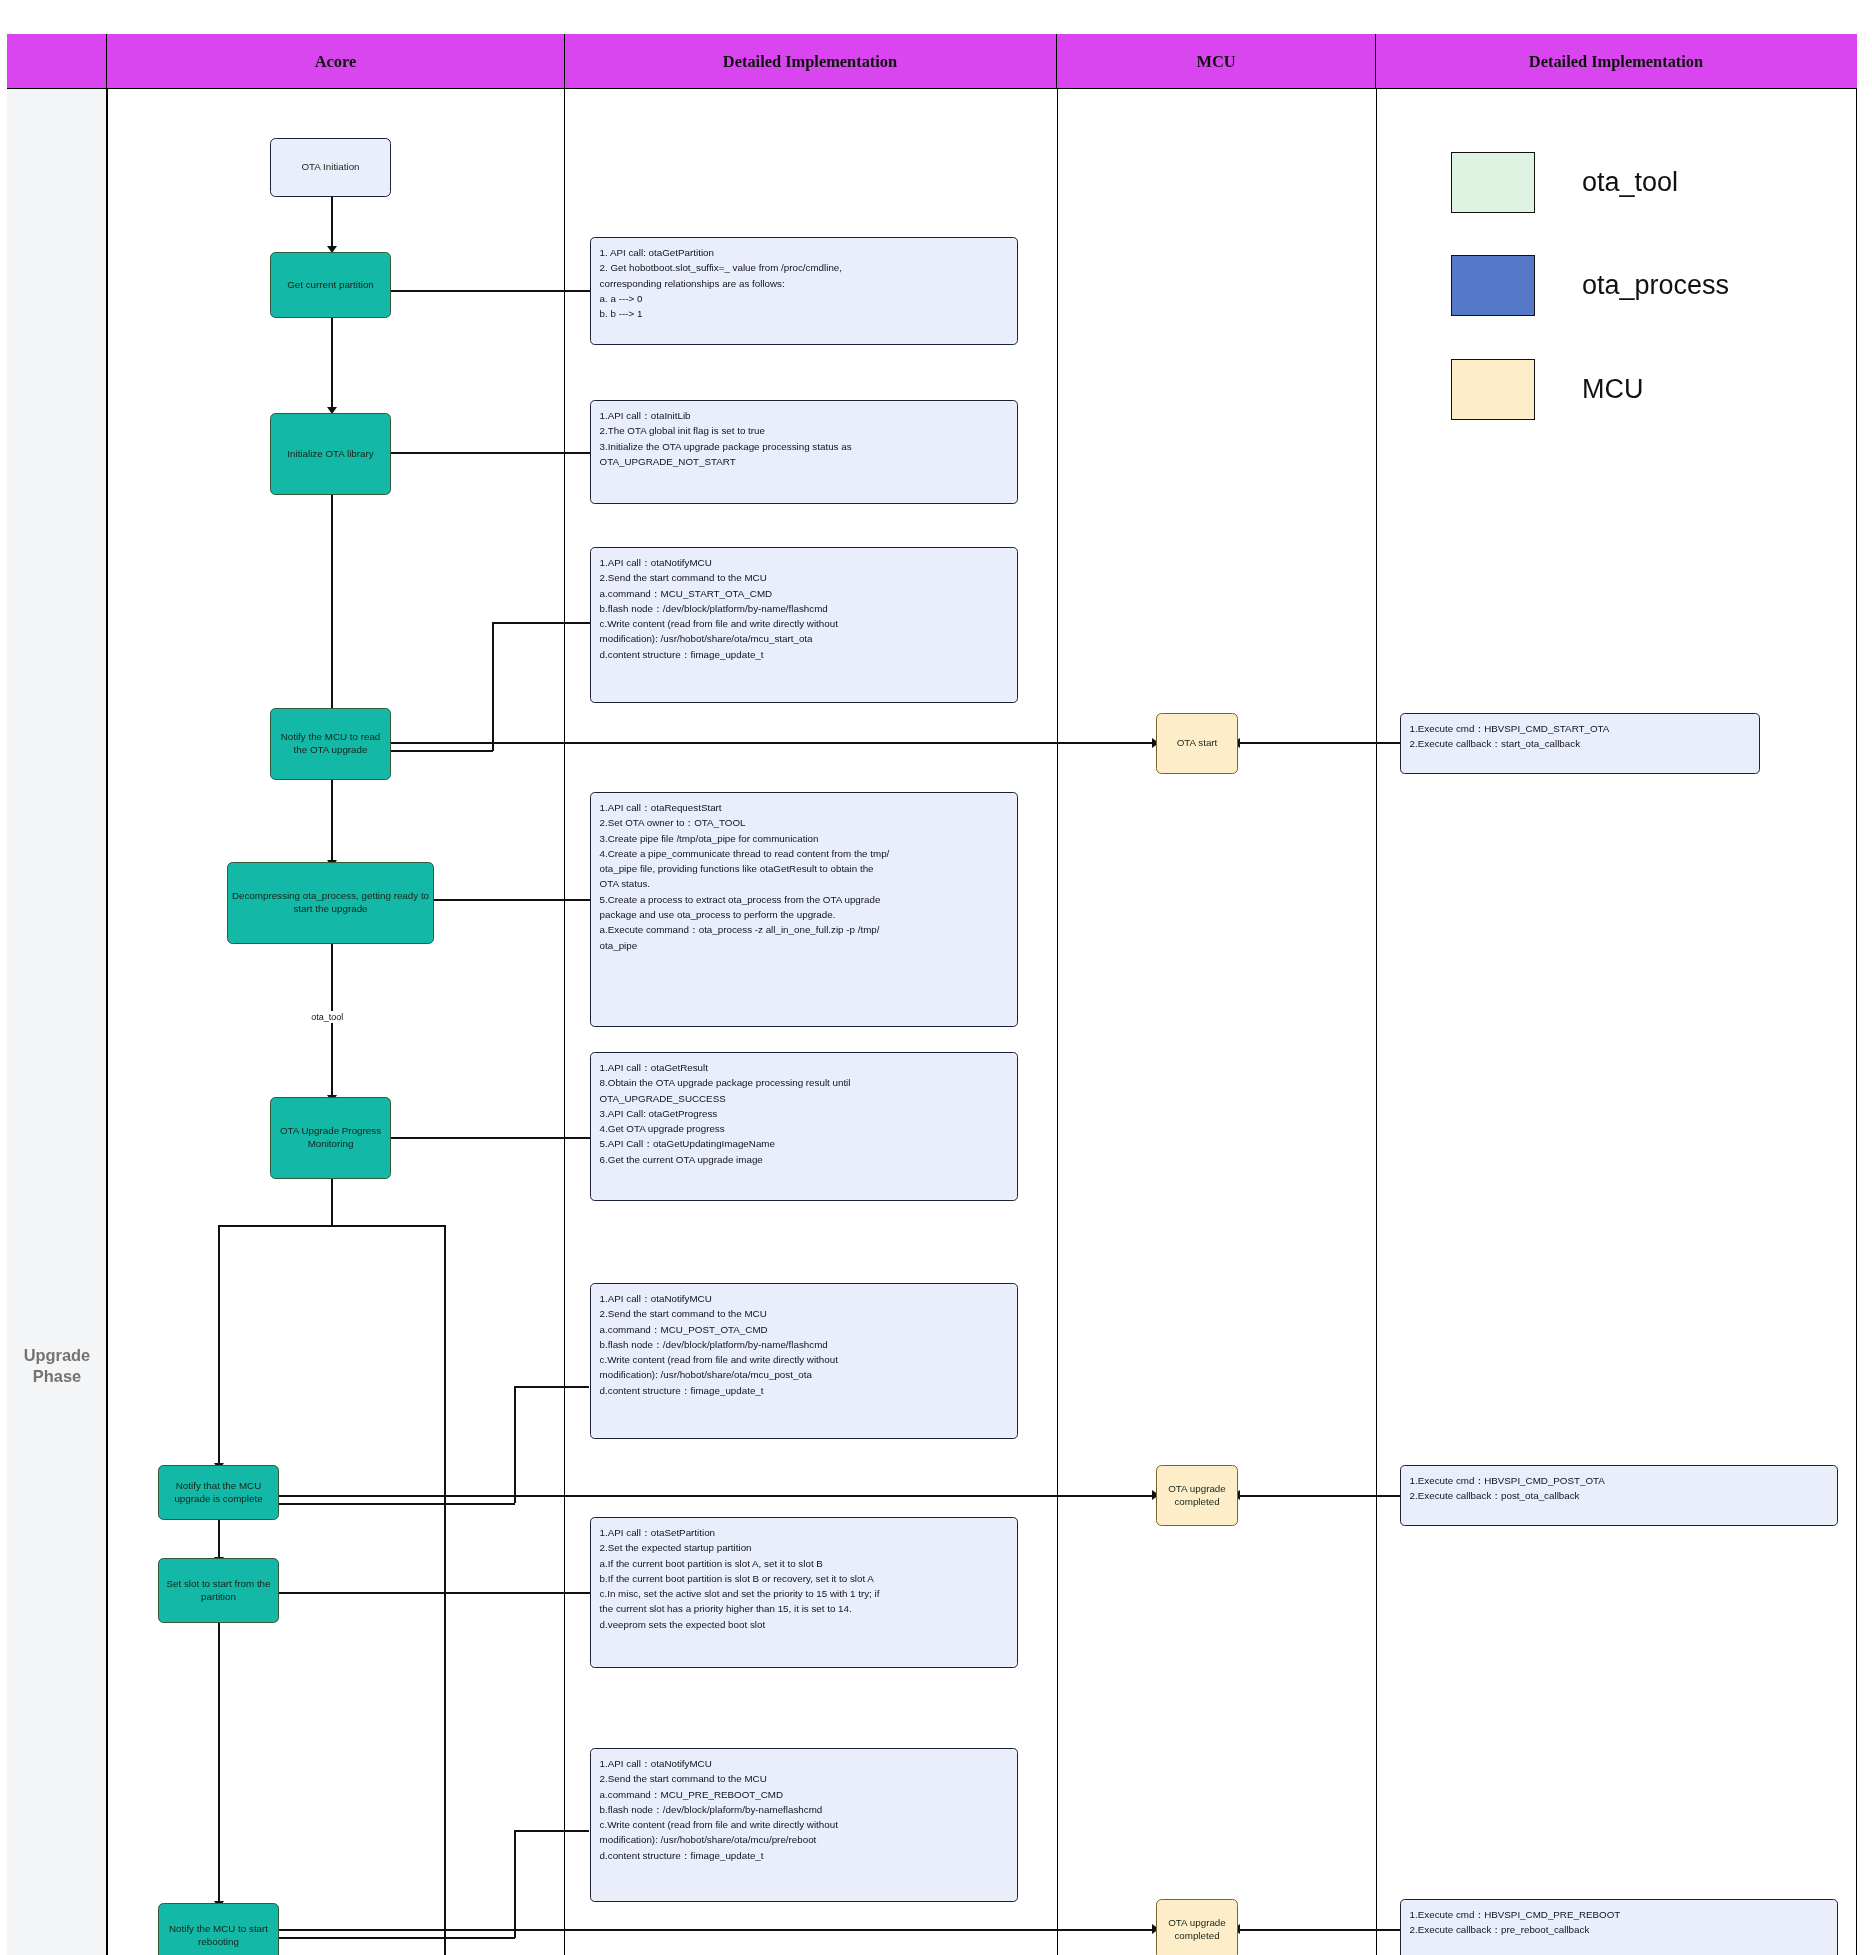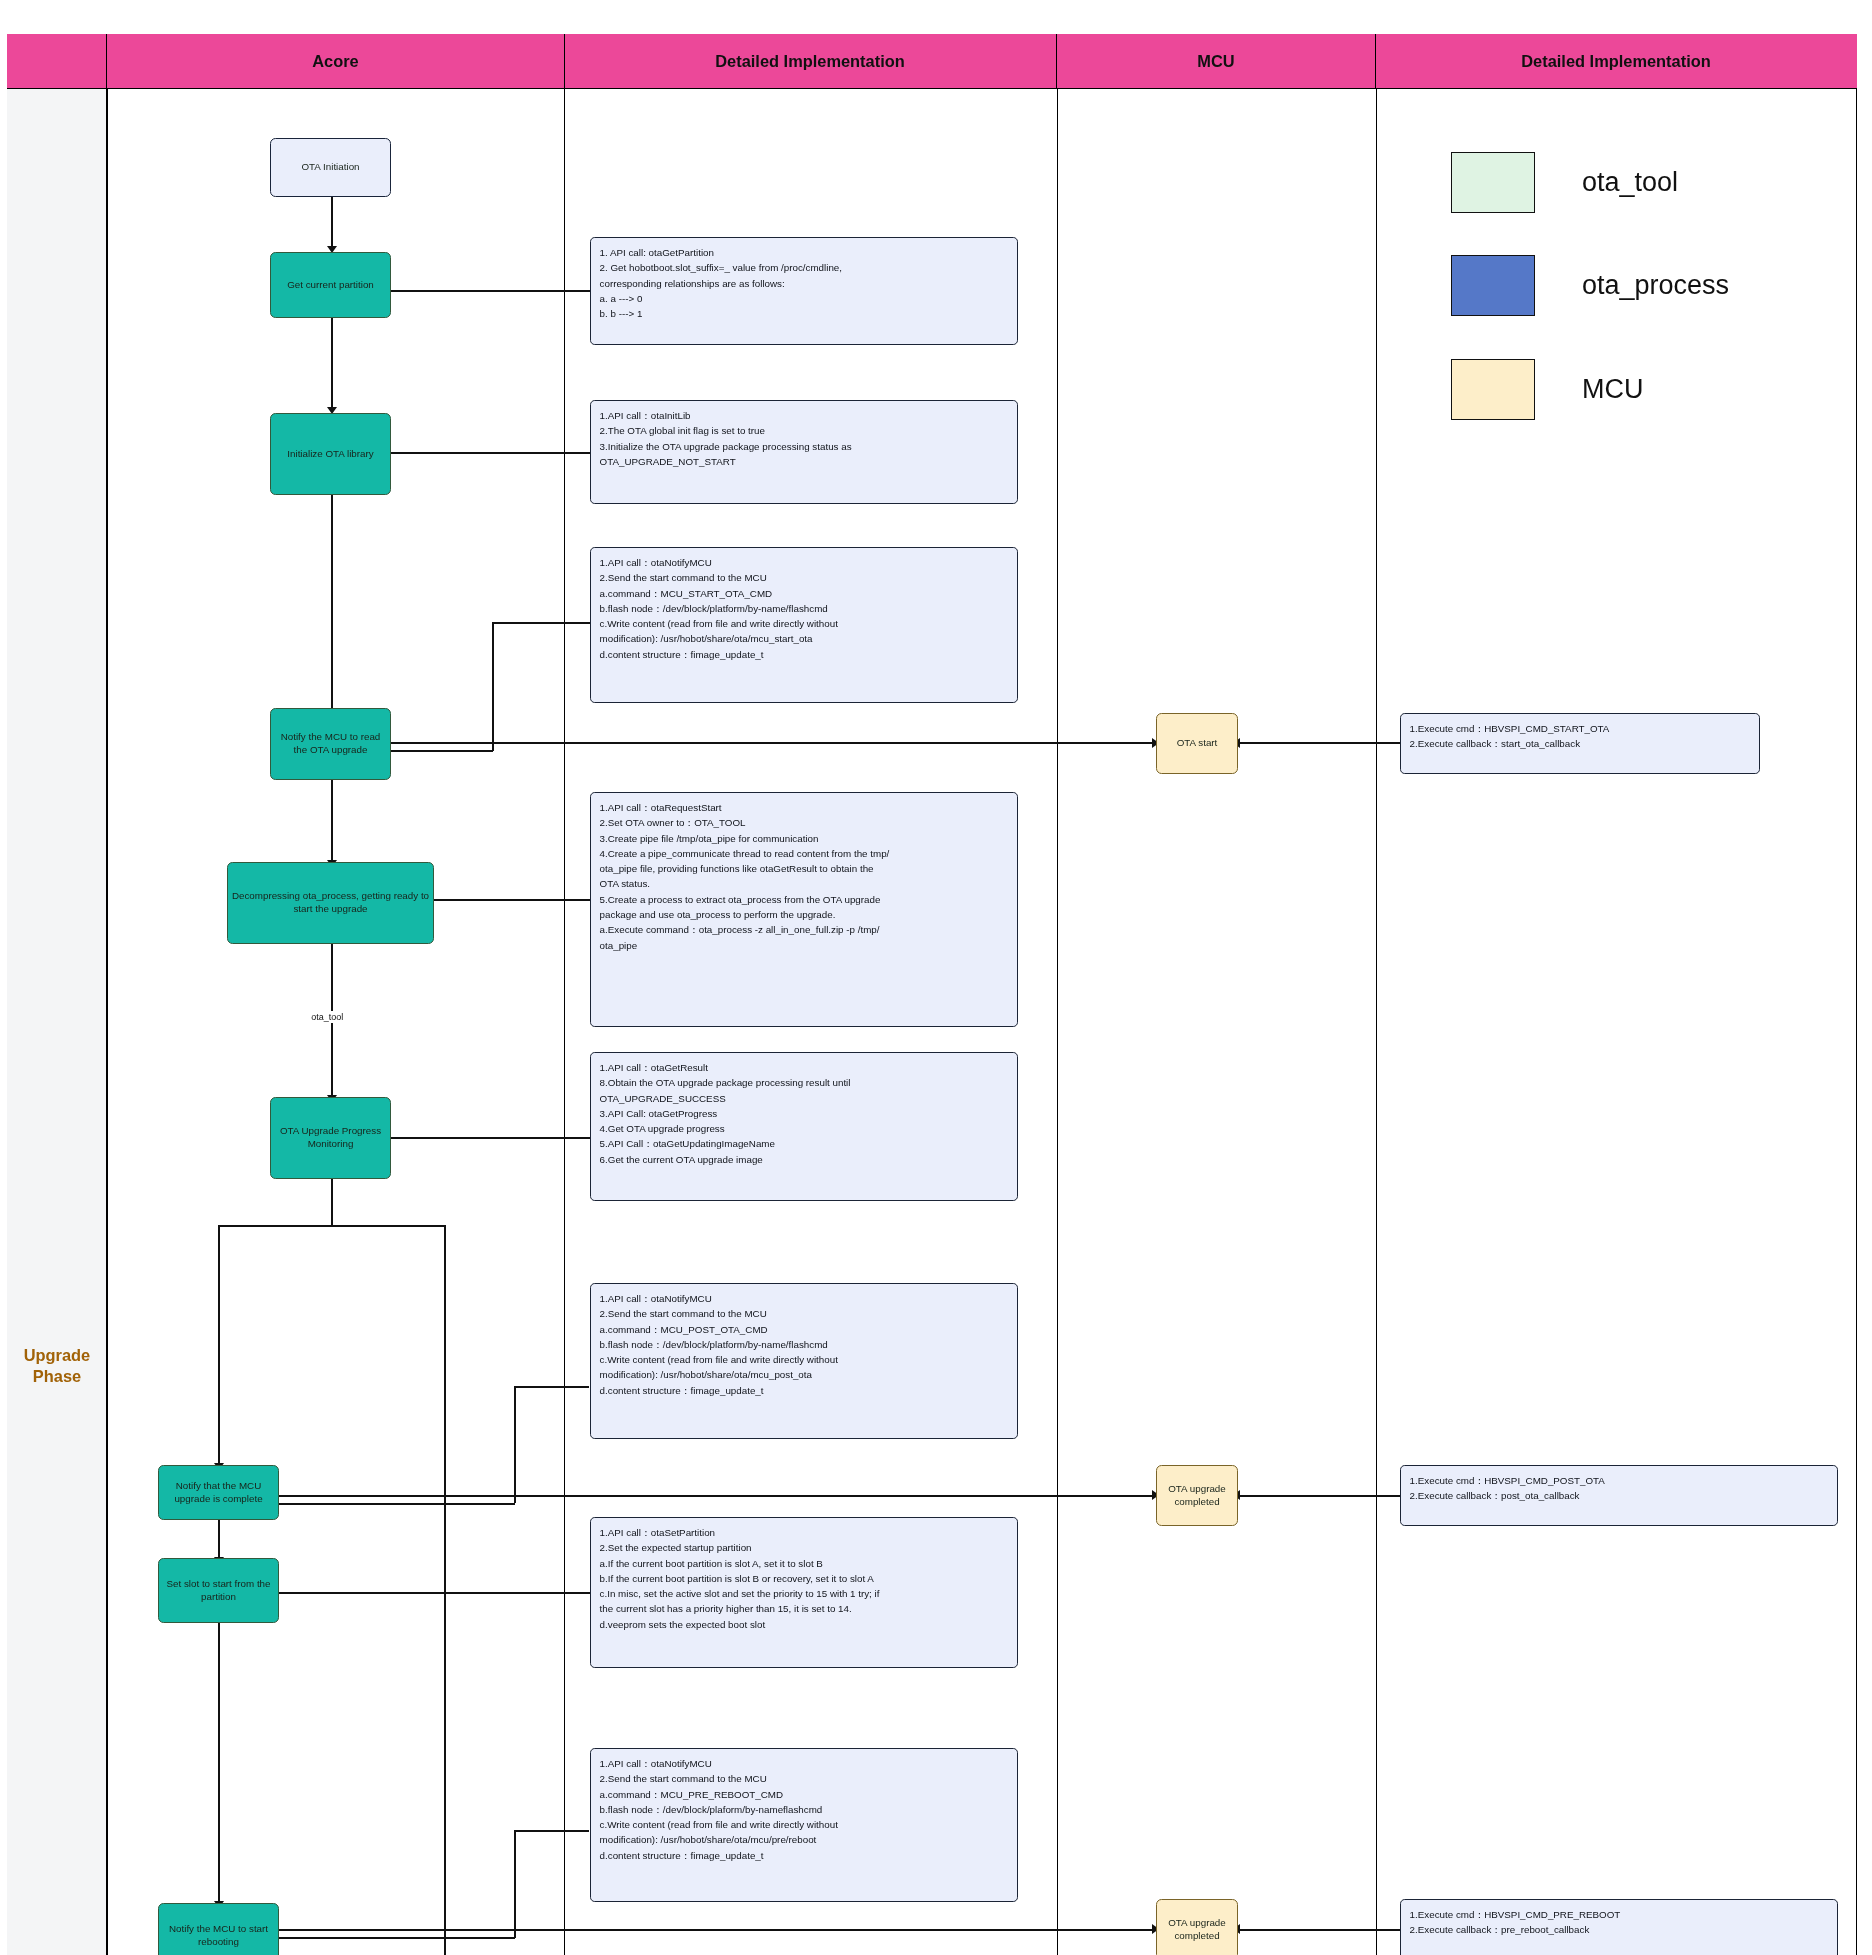--- a/index.html
+++ b/index.html
@@ -4,28 +4,28 @@
 <style>
   html,body{margin:0;padding:0;background:#ffffff;}
   body{font-family:"Liberation Sans",sans-serif;color:#1a1a1a;}
 
   #stage{position:relative;width:1872px;height:2711px;background:#ffffff;overflow:hidden;}
 
   
   .lane-frame{position:absolute;left:7px;top:34px;width:1850px;height:2668px;
               border:0.8px solid #000;box-sizing:border-box;}
   .hdr-row{position:absolute;left:7px;top:34px;width:1850px;height:55px;
-           background:#ec4899;border-bottom:1.2px solid #000;box-sizing:border-box;}
+           background:#d946ef;border-bottom:1.2px solid #000;box-sizing:border-box;font-family:Liberation Serif, serif;}
   .hdr-cell{position:absolute;top:0;height:55px;display:flex;align-items:center;
             justify-content:center;font-size:16.4px;font-weight:bold;color:#111;
             box-sizing:border-box;border-right:0.8px solid #000;}
   .phase-col{position:absolute;left:7px;top:89px;width:100px;height:2613px;
              background:#f4f5f6;border-right:0.8px solid #000;box-sizing:border-box;}
   .phase-label{position:absolute;left:7px;top:1345px;width:100px;
-               text-align:center;font-size:16.4px;font-weight:bold;color:#a16207;line-height:1.25;}
+               text-align:center;font-size:16.4px;font-weight:bold;color:#737373;line-height:1.25;}
   .vrule{position:absolute;top:89px;width:0;height:2613px;border-left:0.8px solid #000;}
 
   
   .node{position:absolute;box-sizing:border-box;border:0.8px solid #2d3b2d;border-radius:5.5px;
         display:flex;align-items:center;justify-content:center;text-align:center;
         font-size:9.8px;line-height:1.32;padding:2.3px 3.9px;color:#18231a;}
   .n-green{background:#14b8a6;border-color:#32593c;}
   .n-blue{background:#eaeefb;border-color:#19243a;}
   .n-yellow{background:#fdeec9;border-color:#7a6428;}
 

